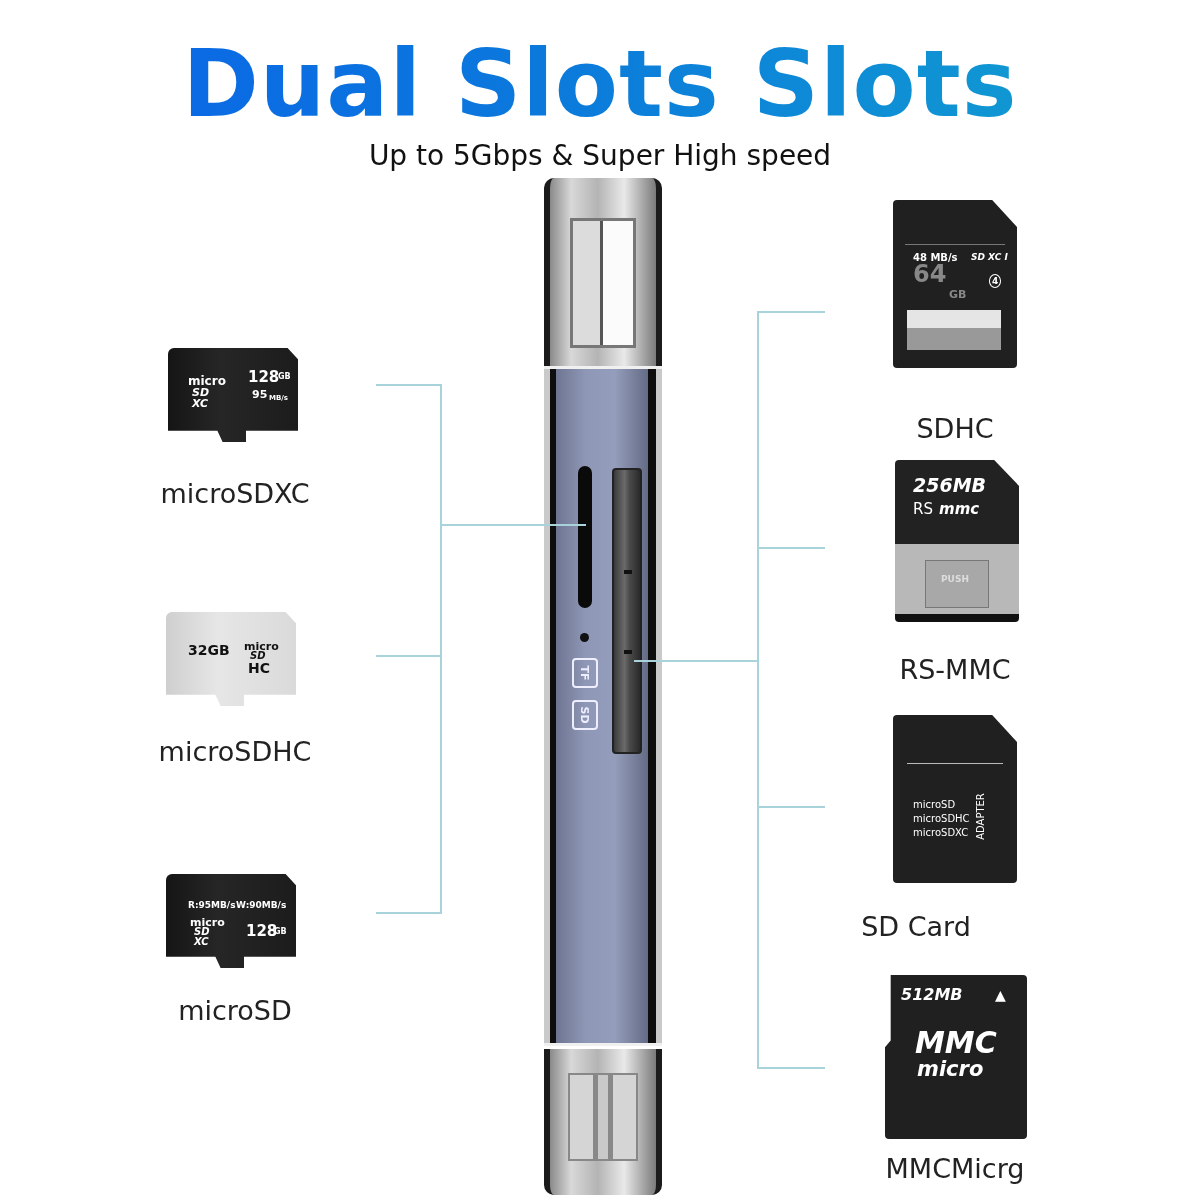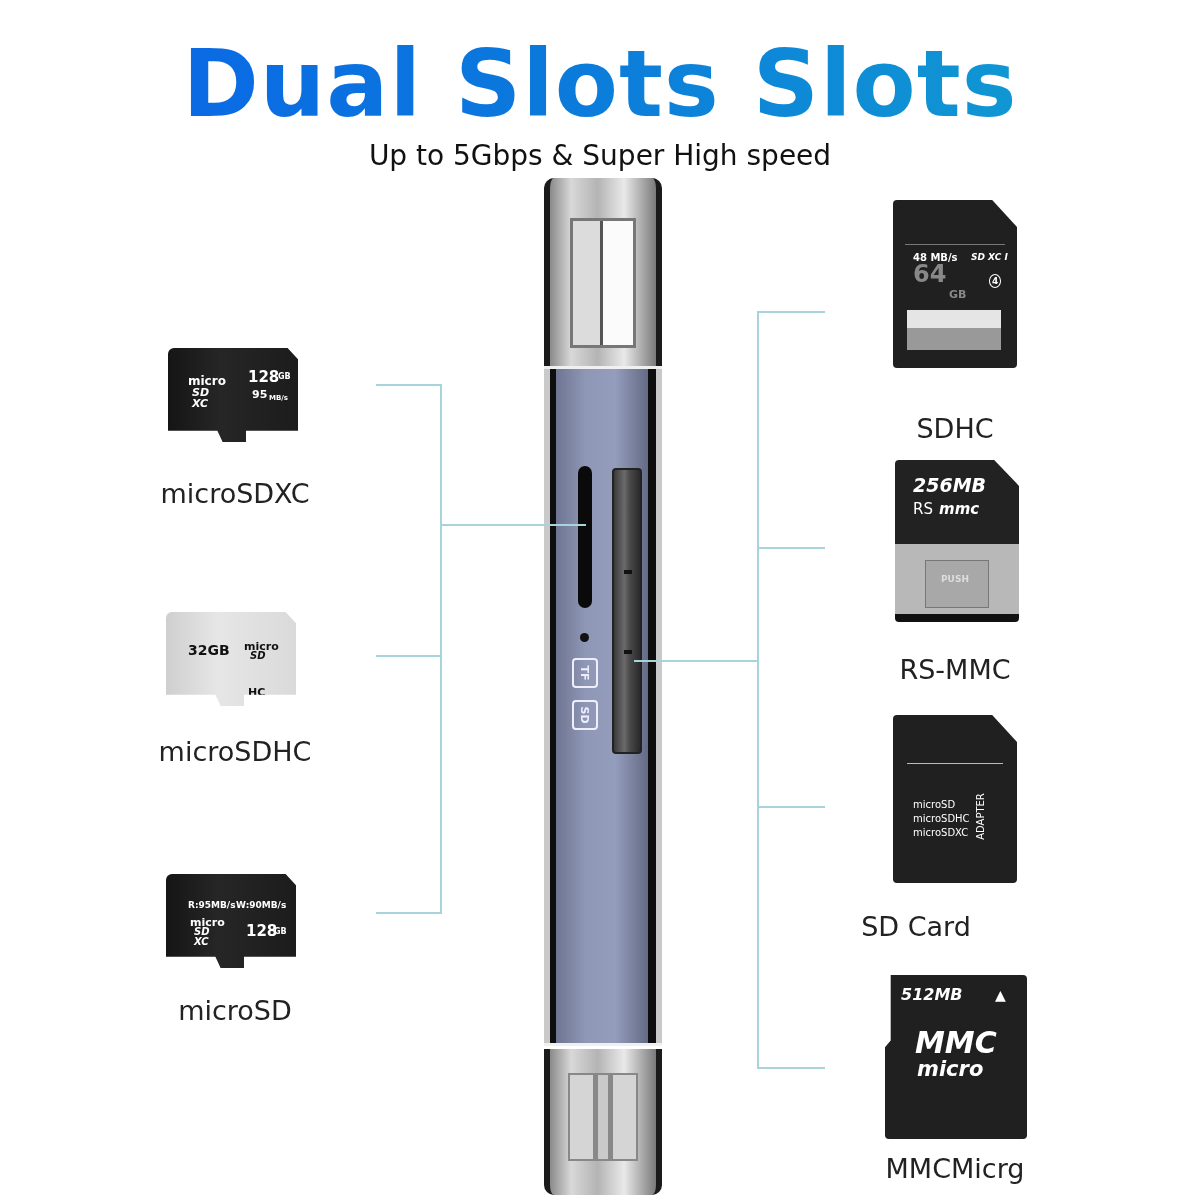--- a/index.html
+++ b/index.html
@@ -109,21 +109,21 @@
     <span class="t" style="left:101px;top:46px;font-size:7px;">MB/s</span>
   </div>
   <div class="label" style="left:125px;top:477px;">microSDXC</div>
 </div>
 
 <div>
   <div class="micro light" style="left:166px;top:612px;">
     <span class="t" style="left:22px;top:30px;font-size:14px;">32GB</span>
     <span class="t" style="left:78px;top:28px;font-size:11px;">micro</span>
     <span class="t" style="left:84px;top:38px;font-size:10px;font-style:italic;">SD</span>
-    <span class="t" style="left:82px;top:48px;font-size:11px;margin-top:26px;">HC</span>
+    <span class="t" style="left:82px;top:48px;font-size:14px;">HC</span>
   </div>
   <div class="label" style="left:125px;top:735px;">microSDHC</div>
 </div>
 
 <div>
   <div class="micro dark" style="left:166px;top:874px;">
     <span class="t" style="left:22px;top:26px;font-size:9px;">R:95MB/s</span>
     <span class="t" style="left:70px;top:26px;font-size:9px;">W:90MB/s</span>
     <span class="t" style="left:24px;top:42px;font-size:11px;">micro</span>
     <span class="t" style="left:28px;top:52px;font-size:10px;font-style:italic;">SD</span>

